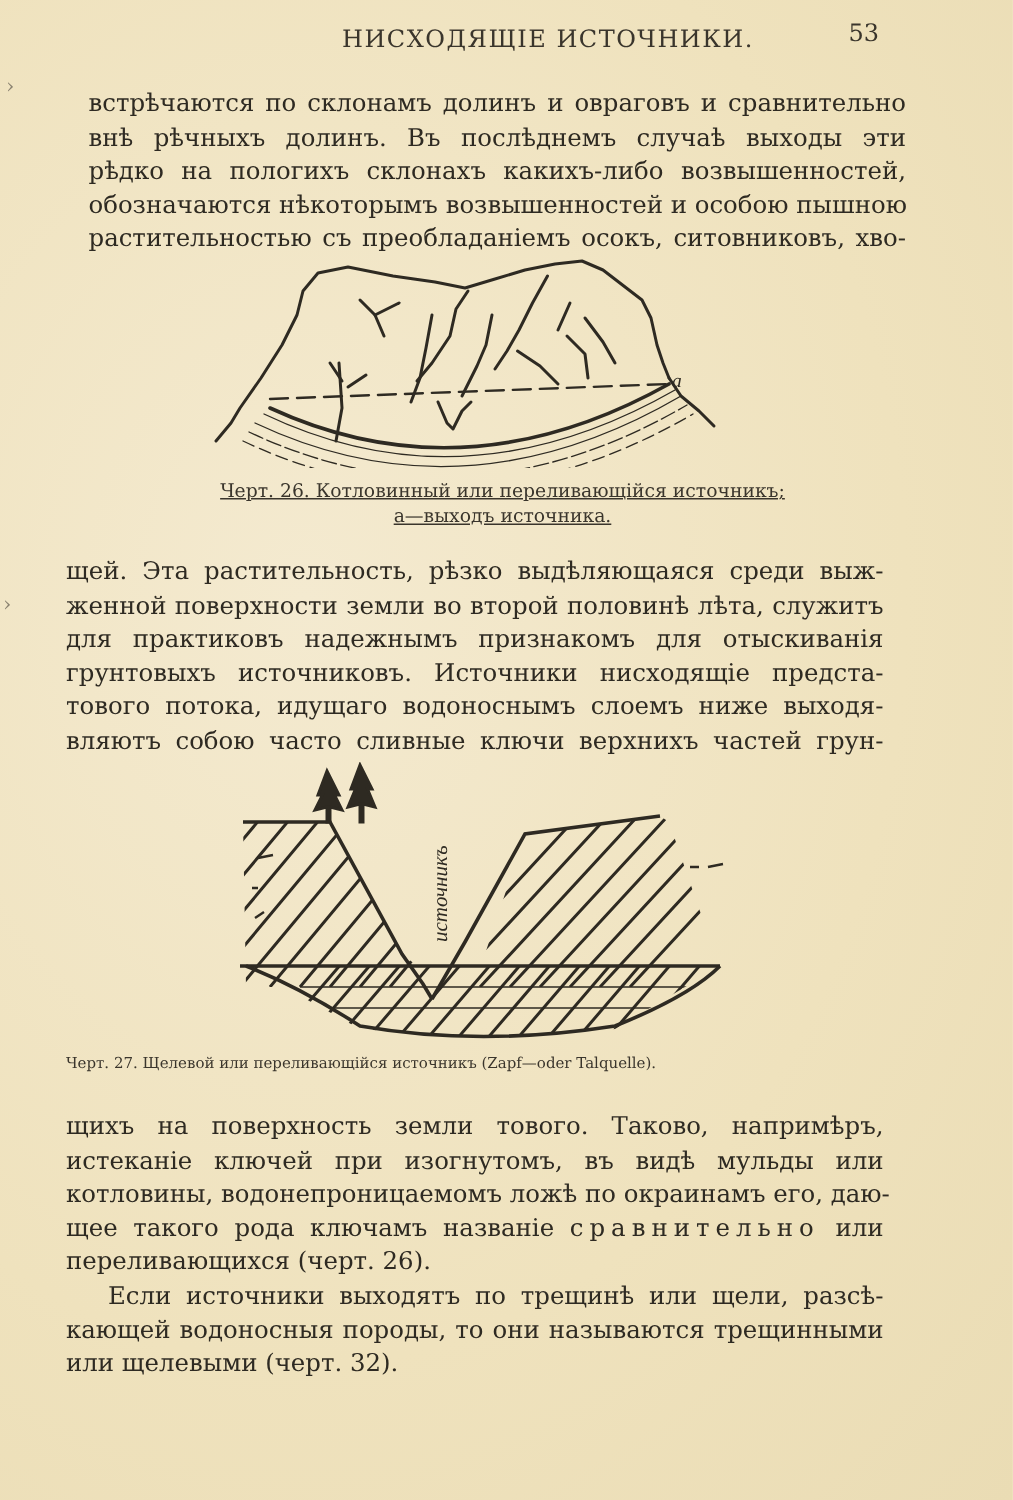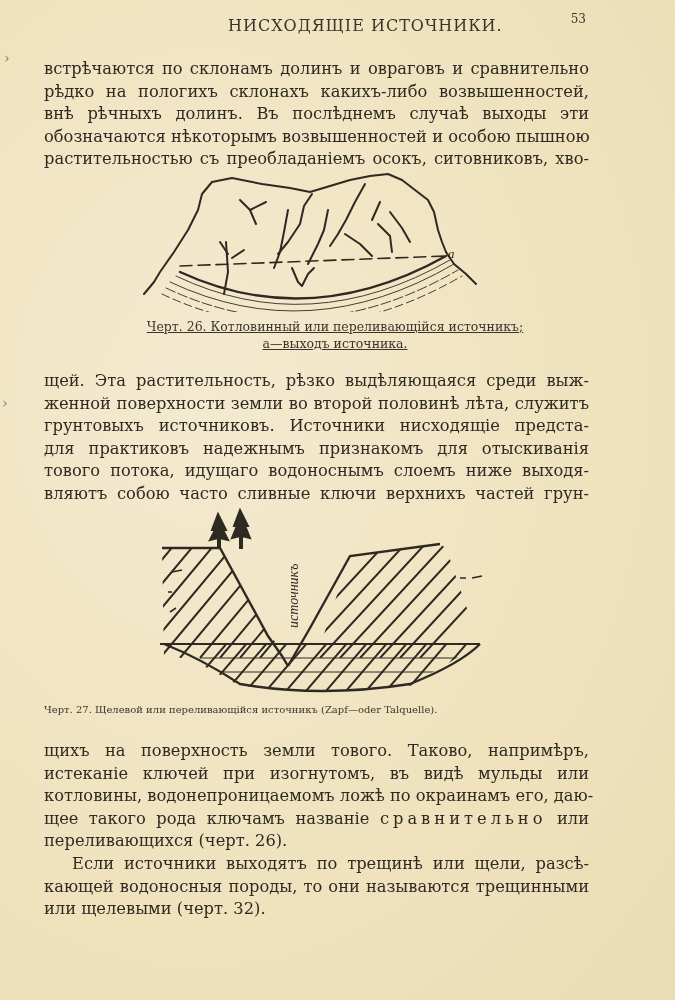--- a/index.html
+++ b/index.html
@@ -14,21 +14,21 @@
   .page { position: absolute; left: 0; top: 0; width: 675px; height: 1000px; }
   .header {
     position: absolute; top: 12px; left: 44px; width: 542px; height: 24px;
   }
   .running-head {
     position: absolute; left: 184px; top: 4px;
     font-size: 16px; letter-spacing: 1px; color: #3a352c;
     font-variant: small-caps;
   }
   .page-number {
-    position: absolute; right: 0; top: 0; font-size: 12px; color: #3a352c;
+    position: absolute; right: 0; top: 0; font-size: 16px; color: #3a352c;
   }
   .para {
     position: absolute; left: 44px; width: 545px;
     font-size: 16.3px; line-height: 22.5px; color: #2e2a22;
     text-align: justify;
   }
   .line { display: block; white-space: nowrap; text-align-last: justify; }
   .line.last { text-align-last: left; }
   .indent { padding-left: 28px; }
   .spaced { letter-spacing: 4px; }
@@ -44,24 +44,24 @@
 <div class="page">
 
   <div class="mark" style="left:4px;top:50px;">›</div>
   <div class="mark" style="left:2px;top:395px;">›</div>
 
   <div class="header">
     <span class="running-head">НИСХОДЯЩІЕ ИСТОЧНИКИ.</span>
     <span class="page-number">53</span>
   </div>
 
-  <div class="para" style="top:58px;">
+  <div class="para" style="top:58px;margin-left:15px;">
     <span class="line">встрѣчаются по склонамъ долинъ и овраговъ и сравнительно</span>
+    <span class="line">внѣ рѣчныхъ долинъ. Въ послѣднемъ случаѣ выходы эти</span>
     <span class="line">рѣдко на пологихъ склонахъ какихъ-либо возвышенностей,</span>
-    <span class="line">внѣ рѣчныхъ долинъ. Въ послѣднемъ случаѣ выходы эти</span>
     <span class="line">обозначаются нѣкоторымъ возвышенностей и особою пышною</span>
     <span class="line">растительностью съ преобладаніемъ осокъ, ситовниковъ, хво-</span>
   </div>
 
   <svg class="figure" style="left:140px;top:172px;" width="340" height="140" viewBox="0 0 340 140">
     <g fill="none" stroke="#2e2a22" stroke-width="2" stroke-linecap="round" stroke-linejoin="round">
       <path d="M4,122 L14,110 L20,100 L34,80 L48,58 L58,38 L62,22 L72,10 L92,6 L122,12 L150,16 L170,20 L190,14 L210,8 L230,4 L248,2 L262,8 L275,18 L288,28 L294,40 L298,58 L302,70 L306,80"></path>
       <path d="M306,80 L314,92 L326,102 L336,112"></path>
       <path d="M40,100 Q170,160 306,84" stroke-width="2.4"></path>
       <path d="M36,104 Q170,168 310,88" stroke-width="0.9"></path>
@@ -88,22 +88,22 @@
   </svg>
 
   <div class="caption" style="left:100px;top:318px;width:470px;text-decoration:underline;">
     <div>Черт. 26. Котловинный или переливающійся источникъ;</div>
     <div>a—выходъ источника.</div>
   </div>
 
   <div class="para" style="top:370px;">
     <span class="line">щей. Эта растительность, рѣзко выдѣляющаяся среди выж-</span>
     <span class="line">женной поверхности земли во второй половинѣ лѣта, служитъ</span>
+    <span class="line">для практиковъ надежнымъ признакомъ для отыскиванія</span>
     <span class="line">грунтовыхъ источниковъ. Источники нисходящіе предста-</span>
-    <span class="line">для практиковъ надежнымъ признакомъ для отыскиванія</span>
     <span class="line">тового потока, идущаго водоноснымъ слоемъ ниже выходя-</span>
     <span class="line">вляютъ собою часто сливные ключи верхнихъ частей грун-</span>
   </div>
 
   <svg class="figure" style="left:160px;top:508px;" width="330" height="186" viewBox="0 0 330 186">
     <defs>
       <clipPath id="leftblock">
           <path d="M2,40 L60,40 L108,128 L136,150 L4,150 Z"></path>
         </clipPath>
       <clipPath id="rightblock">

